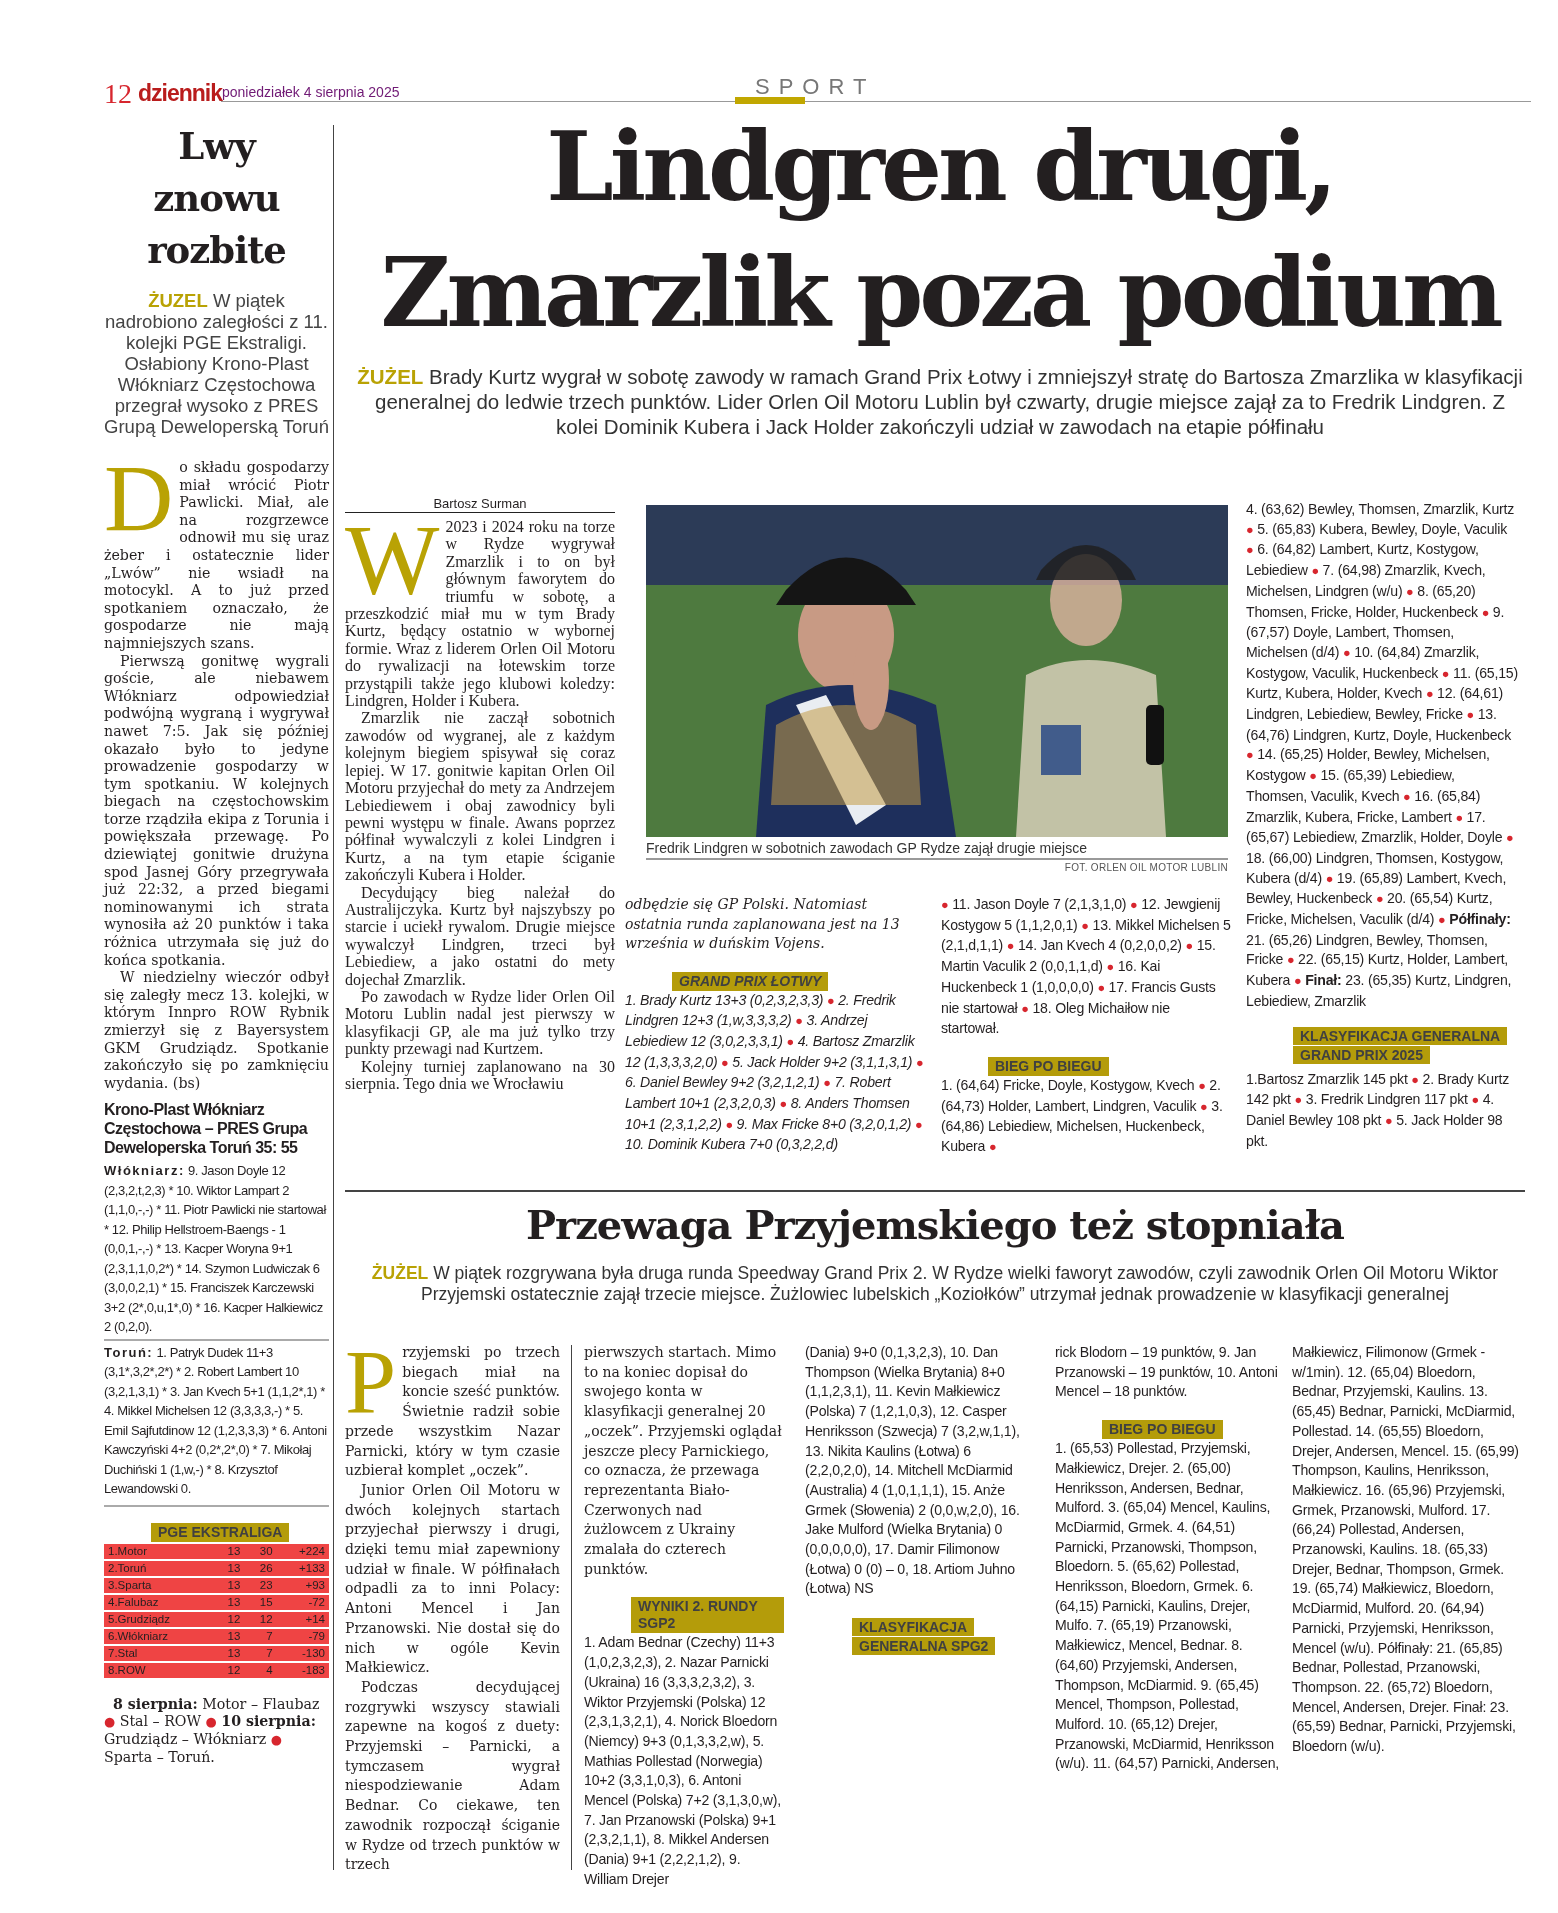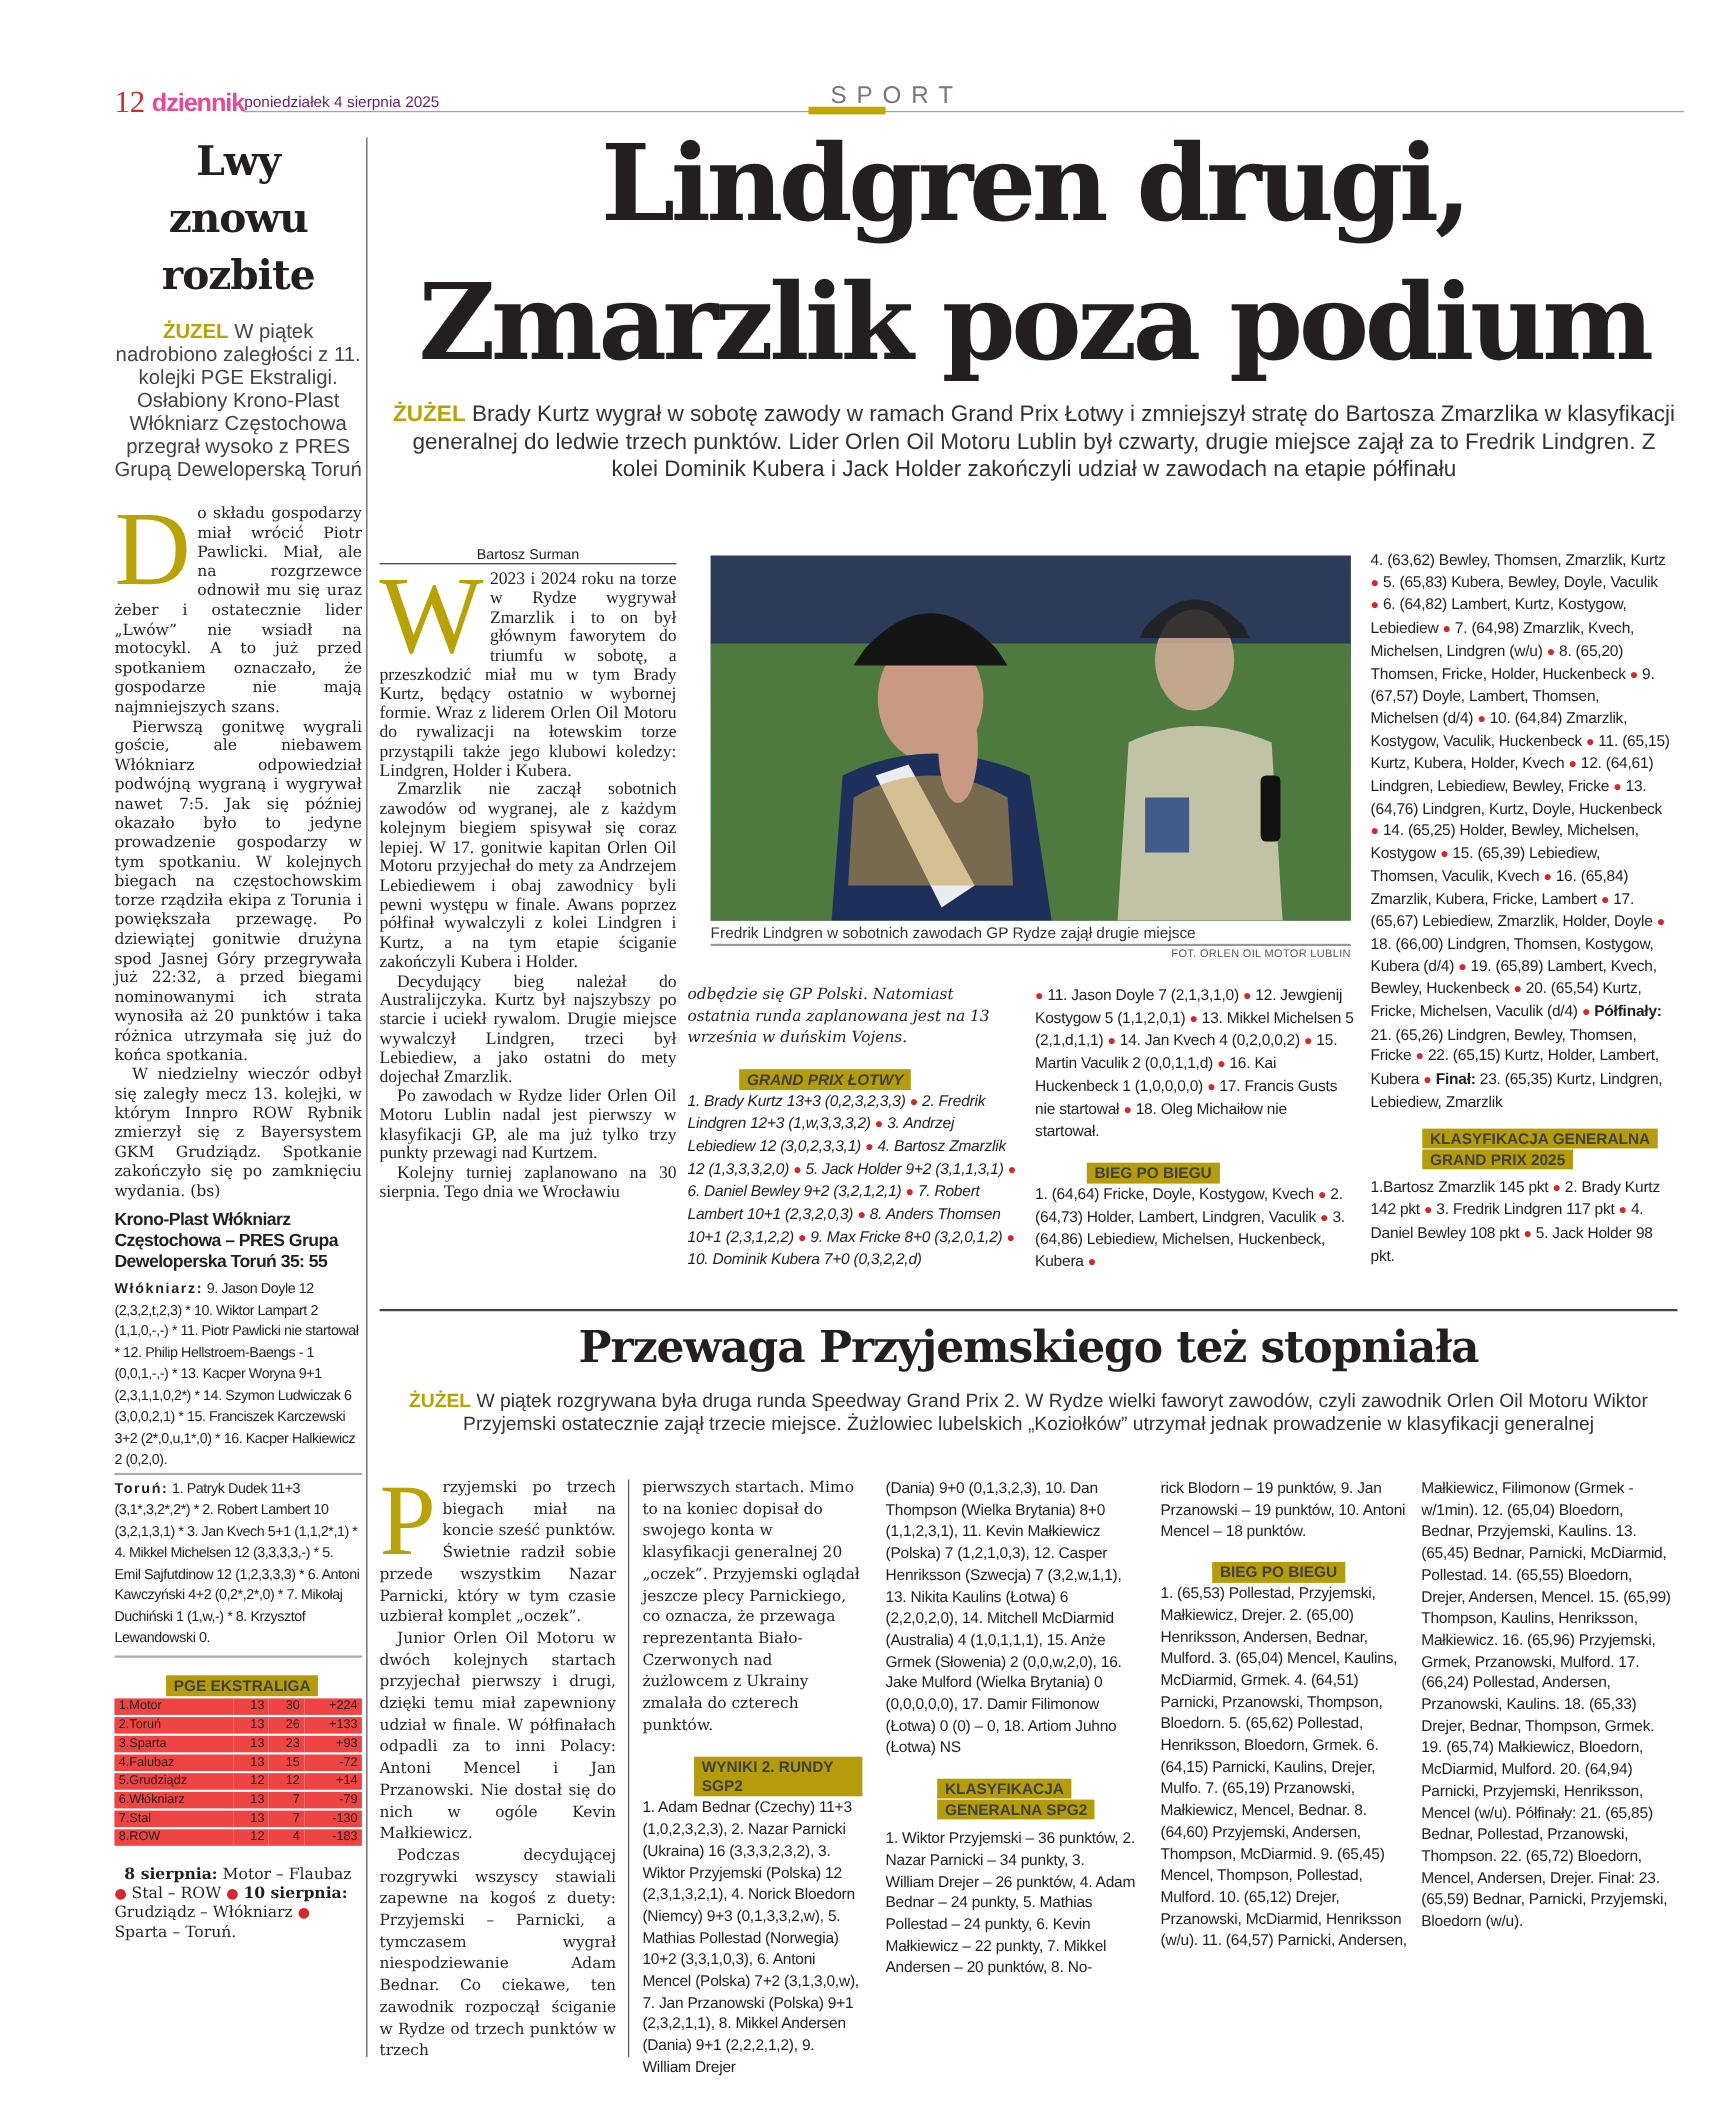--- a/index.html
+++ b/index.html
@@ -2,21 +2,21 @@
 <html><head>
 <meta charset="utf-8">
 <style>
   html,body{margin:0;padding:0;background:#fff;}
   body{width:1558px;height:1913px;position:relative;overflow:hidden;color:#231f20;}
   .abs{position:absolute;}
   .bullet{color:#d7262e;font-size:0.9em;}
 
   
   #pagenum{left:104px;top:78px;font-family:"Liberation Serif",serif;font-size:28px;color:#d7262e;}
-  #logo{left:138px;top:80px;font-family:"Liberation Sans",sans-serif;font-weight:bold;font-size:23px;color:#ec4899;letter-spacing:-1px;}
+  #logo{left:138px;top:80px;font-family:"Liberation Sans",sans-serif;font-weight:bold;font-size:23px;color:#b91c1c;letter-spacing:-1px;}
   #date{left:222px;top:84px;font-family:"Liberation Sans",sans-serif;font-size:14px;color:#701a75;}
   #topline{left:221px;top:101px;width:1310px;height:1px;background:#999;}
   #section{left:755px;top:74px;font-family:"Liberation Sans",sans-serif;font-size:22px;letter-spacing:9px;color:#777;font-weight:300;}
   #section-bar{left:735px;top:97px;width:70px;height:7px;background:#c1a700;}
 
   
   #lcol{left:104px;top:120px;width:225px;}
   #vrule1{left:333px;top:125px;width:1px;height:1745px;background:#444;}
   .lh{font-family:"DejaVu Serif",serif;font-weight:bold;font-size:37px;line-height:52px;text-align:center;letter-spacing:-1px;}
   .lead-small{font-family:"Liberation Sans",sans-serif;font-size:18.5px;line-height:21px;text-align:center;color:#444;margin-top:14px;}
@@ -299,21 +299,20 @@
 
 <div class="abs" id="lc2">
   <div class="body">pierwszych startach. Mimo to na koniec dopisał do swojego konta w klasyfikacji generalnej 20 „oczek”. Przyjemski oglądał jeszcze plecy Parnickiego, co oznacza, że przewaga reprezentanta Biało-Czerwonych nad żużlowcem z Ukrainy zmalała do czterech punktów.</div>
   <div style="margin-top:18px"><span class="tag">WYNIKI 2. RUNDY SGP2</span></div>
   <div class="stats">1. Adam Bednar (Czechy) 11+3 (1,0,2,3,2,3), 2. Nazar Parnicki (Ukraina) 16 (3,3,3,2,3,2), 3. Wiktor Przyjemski (Polska) 12 (2,3,1,3,2,1), 4. Norick Bloedorn (Niemcy) 9+3 (0,1,3,3,2,w), 5. Mathias Pollestad (Norwegia) 10+2 (3,3,1,0,3), 6. Antoni Mencel (Polska) 7+2 (3,1,3,0,w), 7. Jan Przanowski (Polska) 9+1 (2,3,2,1,1), 8. Mikkel Andersen (Dania) 9+1 (2,2,2,1,2), 9. William Drejer</div>
 </div>
 
 <div class="abs" id="lc3">
   <div class="stats">(Dania) 9+0 (0,1,3,2,3), 10. Dan Thompson (Wielka Brytania) 8+0 (1,1,2,3,1), 11. Kevin Małkiewicz (Polska) 7 (1,2,1,0,3), 12. Casper Henriksson (Szwecja) 7 (3,2,w,1,1), 13. Nikita Kaulins (Łotwa) 6 (2,2,0,2,0), 14. Mitchell McDiarmid (Australia) 4 (1,0,1,1,1), 15. Anże Grmek (Słowenia) 2 (0,0,w,2,0), 16. Jake Mulford (Wielka Brytania) 0 (0,0,0,0,0), 17. Damir Filimonow (Łotwa) 0 (0) – 0, 18. Artiom Juhno (Łotwa) NS</div>
   <div style="margin-top:18px;line-height:19px"><span class="tag" style="display:inline;box-decoration-break:clone;-webkit-box-decoration-break:clone;">KLASYFIKACJA GENERALNA SPG2</span></div>
-  <div class="stats" style="margin-top:6px">1. Wiktor Przyjemski – 36 punktów, 2. Nazar Parnicki – 34 punkty, 3. William Drejer – 26 punktów, 4. Adam Bednar – 24 punkty, 5. Mathias Pollestad – 24 punkty, 6. Kevin Małkiewicz – 22 punkty, 7. Mikkel Andersen – 20 punktów, 8. No-</div>
 </div>
 
 <div class="abs" id="lc4">
   <div class="stats">rick Blodorn – 19 punktów, 9. Jan Przanowski – 19 punktów, 10. Antoni Mencel – 18 punktów.</div>
   <div style="margin-top:18px"><span class="tag">BIEG PO BIEGU</span></div>
   <div class="stats">1. (65,53) Pollestad, Przyjemski, Małkiewicz, Drejer. 2. (65,00) Henriksson, Andersen, Bednar, Mulford. 3. (65,04) Mencel, Kaulins, McDiarmid, Grmek. 4. (64,51) Parnicki, Przanowski, Thompson, Bloedorn. 5. (65,62) Pollestad, Henriksson, Bloedorn, Grmek. 6. (64,15) Parnicki, Kaulins, Drejer, Mulfo. 7. (65,19) Przanowski, Małkiewicz, Mencel, Bednar. 8. (64,60) Przyjemski, Andersen, Thompson, McDiarmid. 9. (65,45) Mencel, Thompson, Pollestad, Mulford. 10. (65,12) Drejer, Przanowski, McDiarmid, Henriksson (w/u). 11. (64,57) Parnicki, Andersen,</div>
 </div>
 
 <div class="abs" id="lc5">
   <div class="stats">Małkiewicz, Filimonow (Grmek - w/1min). 12. (65,04) Bloedorn, Bednar, Przyjemski, Kaulins. 13. (65,45) Bednar, Parnicki, McDiarmid, Pollestad. 14. (65,55) Bloedorn, Drejer, Andersen, Mencel. 15. (65,99) Thompson, Kaulins, Henriksson, Małkiewicz. 16. (65,96) Przyjemski, Grmek, Przanowski, Mulford. 17. (66,24) Pollestad, Andersen, Przanowski, Kaulins. 18. (65,33) Drejer, Bednar, Thompson, Grmek. 19. (65,74) Małkiewicz, Bloedorn, McDiarmid, Mulford. 20. (64,94) Parnicki, Przyjemski, Henriksson, Mencel (w/u). Półfinały: 21. (65,85) Bednar, Pollestad, Przanowski, Thompson. 22. (65,72) Bloedorn, Mencel, Andersen, Drejer. Finał: 23. (65,59) Bednar, Parnicki, Przyjemski, Bloedorn (w/u).</div>

